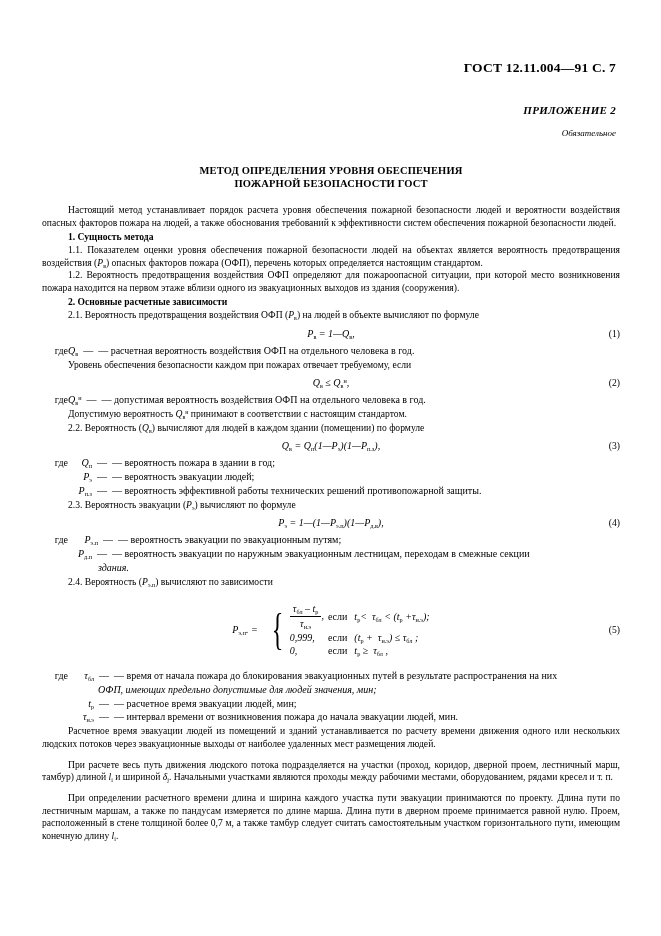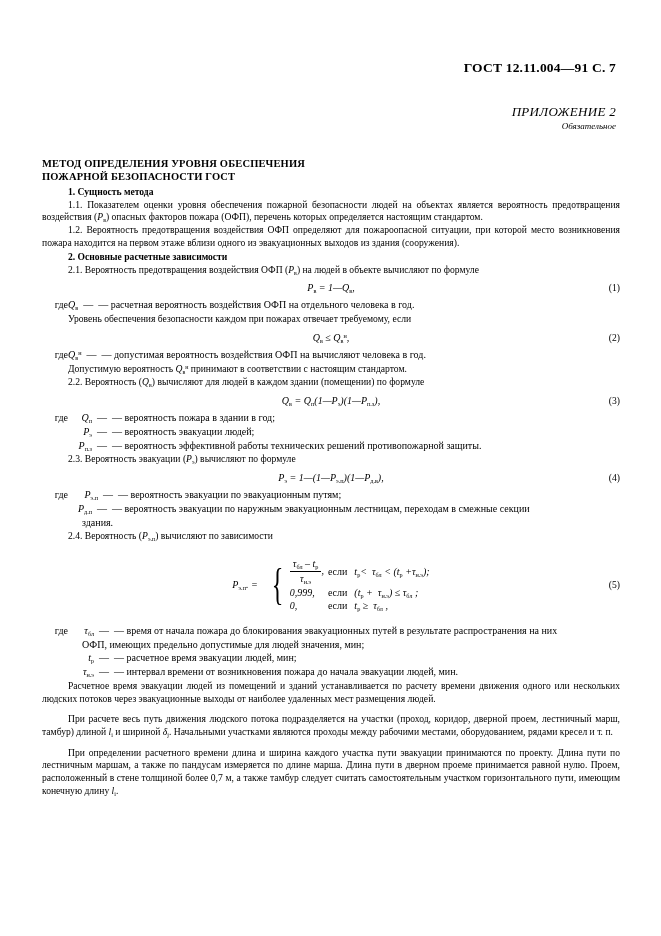--- a/index.html
+++ b/index.html
@@ -37,32 +37,33 @@
     letter-spacing: 0.2px;
     padding-right: 4px;
   }
   .annex-block {
     margin-top: 28px;
     text-align: right;
     font-style: italic;
     padding-right: 4px;
   }
   .annex-title {
-    font-size: 13px;
+    font-size: 11px;
     letter-spacing: 0.3px;
+    font-weight: bold;
   }
   .annex-sub {
     font-size: 9px;
-    margin-top: 1px;
+    margin-top: 12px;
   }
 
   
   .doc-title {
     margin-top: 26px;
-    text-align: left;
+    text-align: center;
     font-weight: bold;
     font-size: 10.5px;
     line-height: 1.28;
     letter-spacing: 0.15px;
   }
   .doc-title div { white-space: nowrap; }
 
   
   .para {
     font-size: 9.6px;
@@ -121,21 +122,22 @@
     flex: 0 0 auto;
     padding: 0 5px;
     font-style: normal;
   }
   .def-txt {
     flex: 1 1 auto;
     text-align: justify;
     font-style: normal;
   }
   .def-cont {
-    margin-left: 40px;
+    margin-left: 56px;
+    font-style: italic;
   }
 
   i, .it { font-style: italic; }
   .rm { font-style: normal; }
   sub {
     font-size: 0.62em;
     font-style: normal;
     vertical-align: -0.28em;
     line-height: 0;
   }
@@ -201,20 +203,21 @@
     <div class="annex-block">
       <div class="annex-title">ПРИЛОЖЕНИЕ 2</div>
       <div class="annex-sub">Обязательное</div>
     </div>
 
     <div class="doc-title">
       <div>МЕТОД ОПРЕДЕЛЕНИЯ УРОВНЯ ОБЕСПЕЧЕНИЯ</div>
       <div>ПОЖАРНОЙ БЕЗОПАСНОСТИ ГОСТ</div>
     </div>
 
+    <p class="para indent first">Настоящий метод устанавливает порядок расчета уровня обеспечения пожарной безопасности людей и вероятности воздействия опасных факторов пожара на людей, а также обоснования требований к эффективности систем обеспечения пожарной безопасности людей.</p>
 
     <div class="heading">1. Сущность метода</div>
 
     <p class="para indent"><span>1.1. Показателем оценки уровня обеспечения пожарной безопасности людей на объектах является вероятность предотвращения воздействия (</span><i class="it"><span>P</span><sub>в</sub></i><span>) опасных факторов пожара (ОФП), перечень которых определяется настоящим стандартом.</span></p>
 
     <p class="para indent">1.2. Вероятность предотвращения воздействия ОФП определяют для пожароопасной ситуации, при которой место возникновения пожара находится на первом этаже вблизи одного из эвакуационных выходов из здания (сооружения).</p>
 
     <div class="heading">2. Основные расчетные зависимости</div>
 
     <p class="para indent"><span>2.1. Вероятность предотвращения воздействия ОФП (</span><i class="it"><span>P</span><sub>в</sub></i><span>) на людей в объекте вычисляют по формуле</span></p>
@@ -240,21 +243,21 @@
       <span class="eq"><i><span>Q</span><sub>в</sub></i>
         ≤ <i><span>Q</span><sub>в</sub><sup>н</sup></i>,</span>
       <span class="formula-num">(2)</span>
     </div>
 
     <div class="defs">
       <div class="def-line">
         <span class="def-sym rm" style="width:26px;">где</span>
         <span class="def-sym"><i><span>Q</span><sub>в</sub><sup>н</sup></i></span>
         <span class="def-dash">—</span>
-        <span class="def-txt">— допустимая вероятность воздействия ОФП на вычисляют человека в год.</span>
+        <span class="def-txt">— допустимая вероятность воздействия ОФП на отдельного человека в год.</span>
       </div>
     </div>
 
     <p class="para indent tight"><span>Допустимую вероятность</span>
        <i class="it"><span>Q</span><sub>в</sub><sup>н</sup></i>
        <span>принимают в соответствии с настоящим стандартом.</span></p>
 
     <p class="para indent tight"><span>2.2. Вероятность (</span><i class="it"><span>Q</span><sub>в</sub></i><span>) вычисляют для людей в каждом здании (помещении) по формуле</span></p>
 
     <div class="formula-row">

